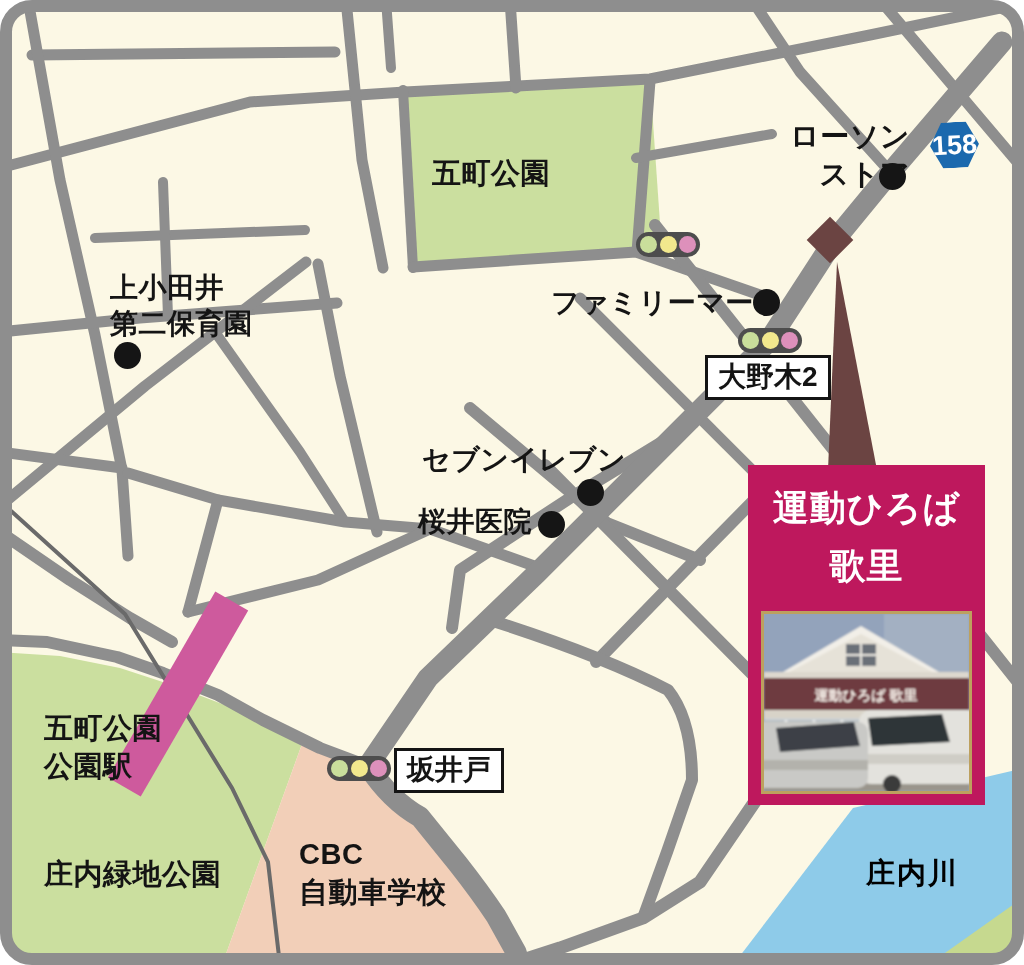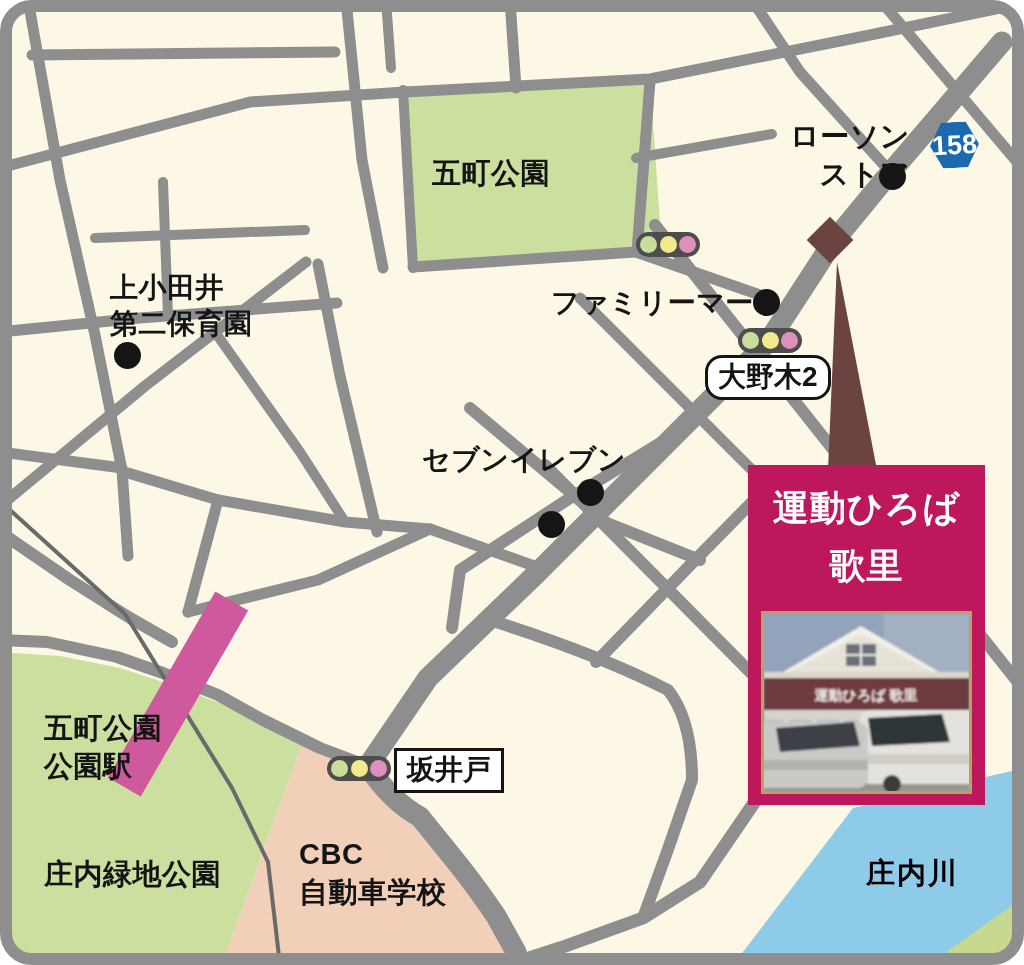--- a/index.html
+++ b/index.html
@@ -23,21 +23,21 @@
   .lbl-station{left:44px;top:710px;font-size:29px;}
   .lbl-ryokuchi{left:44px;top:856px;font-size:29px;}
   .lbl-cbc{left:299px;top:836px;font-size:29px;}
   .lbl-river{left:866px;top:855px;font-size:29px;color:#000000;letter-spacing:2px;}
   
   .xbox{
     position:absolute;background:#ffffff;border:3px solid #141414;
     font-weight:bold;color:#141414;font-size:28px;line-height:1;
     padding:5px 10px 6px 10px;white-space:nowrap;
   }
-  .xbox-onogi{left:705px;top:355px;border-radius:17px;}
+  .xbox-onogi{left:705px;top:355px;}
   .xbox-sakaido{left:394px;top:748px;}
   
   .poi-dot{position:absolute;width:27px;height:27px;border-radius:50%;background:#151515;}
   
   .signal{
     position:absolute;width:64px;height:25px;border-radius:13px;background:#4d4d4d;
     display:flex;align-items:center;justify-content:space-between;padding:0 4px;box-sizing:border-box;
   }
   .signal .s-dot{width:17px;height:17px;border-radius:50%;}
   .s-green{background:#c9de9b;}
@@ -133,20 +133,21 @@
     <rect x="6" y="6" width="1012" height="953" rx="26" fill="none" stroke="#8e8e8e" stroke-width="12"></rect>
   </svg>
 
   <div class="lbl lbl-lawson">ローソン
 ストア</div>
   <div class="lbl lbl-gocho">五町公園</div>
   <div class="lbl lbl-hoikuen">上小田井
 第二保育園</div>
   <div class="lbl lbl-famima">ファミリーマート</div>
   <div class="lbl lbl-seven">セブンイレブン</div>
+  <div class="lbl lbl-sakurai">桜井医院</div>
   <div class="lbl lbl-station">五町公園
 公園駅</div>
   <div class="lbl lbl-ryokuchi">庄内緑地公園</div>
   <div class="lbl lbl-cbc">CBC
 自動車学校</div>
   <div class="lbl lbl-river">庄内川</div>
 
   <div class="xbox xbox-onogi">大野木2</div>
   <div class="xbox xbox-sakaido">坂井戸</div>
 

